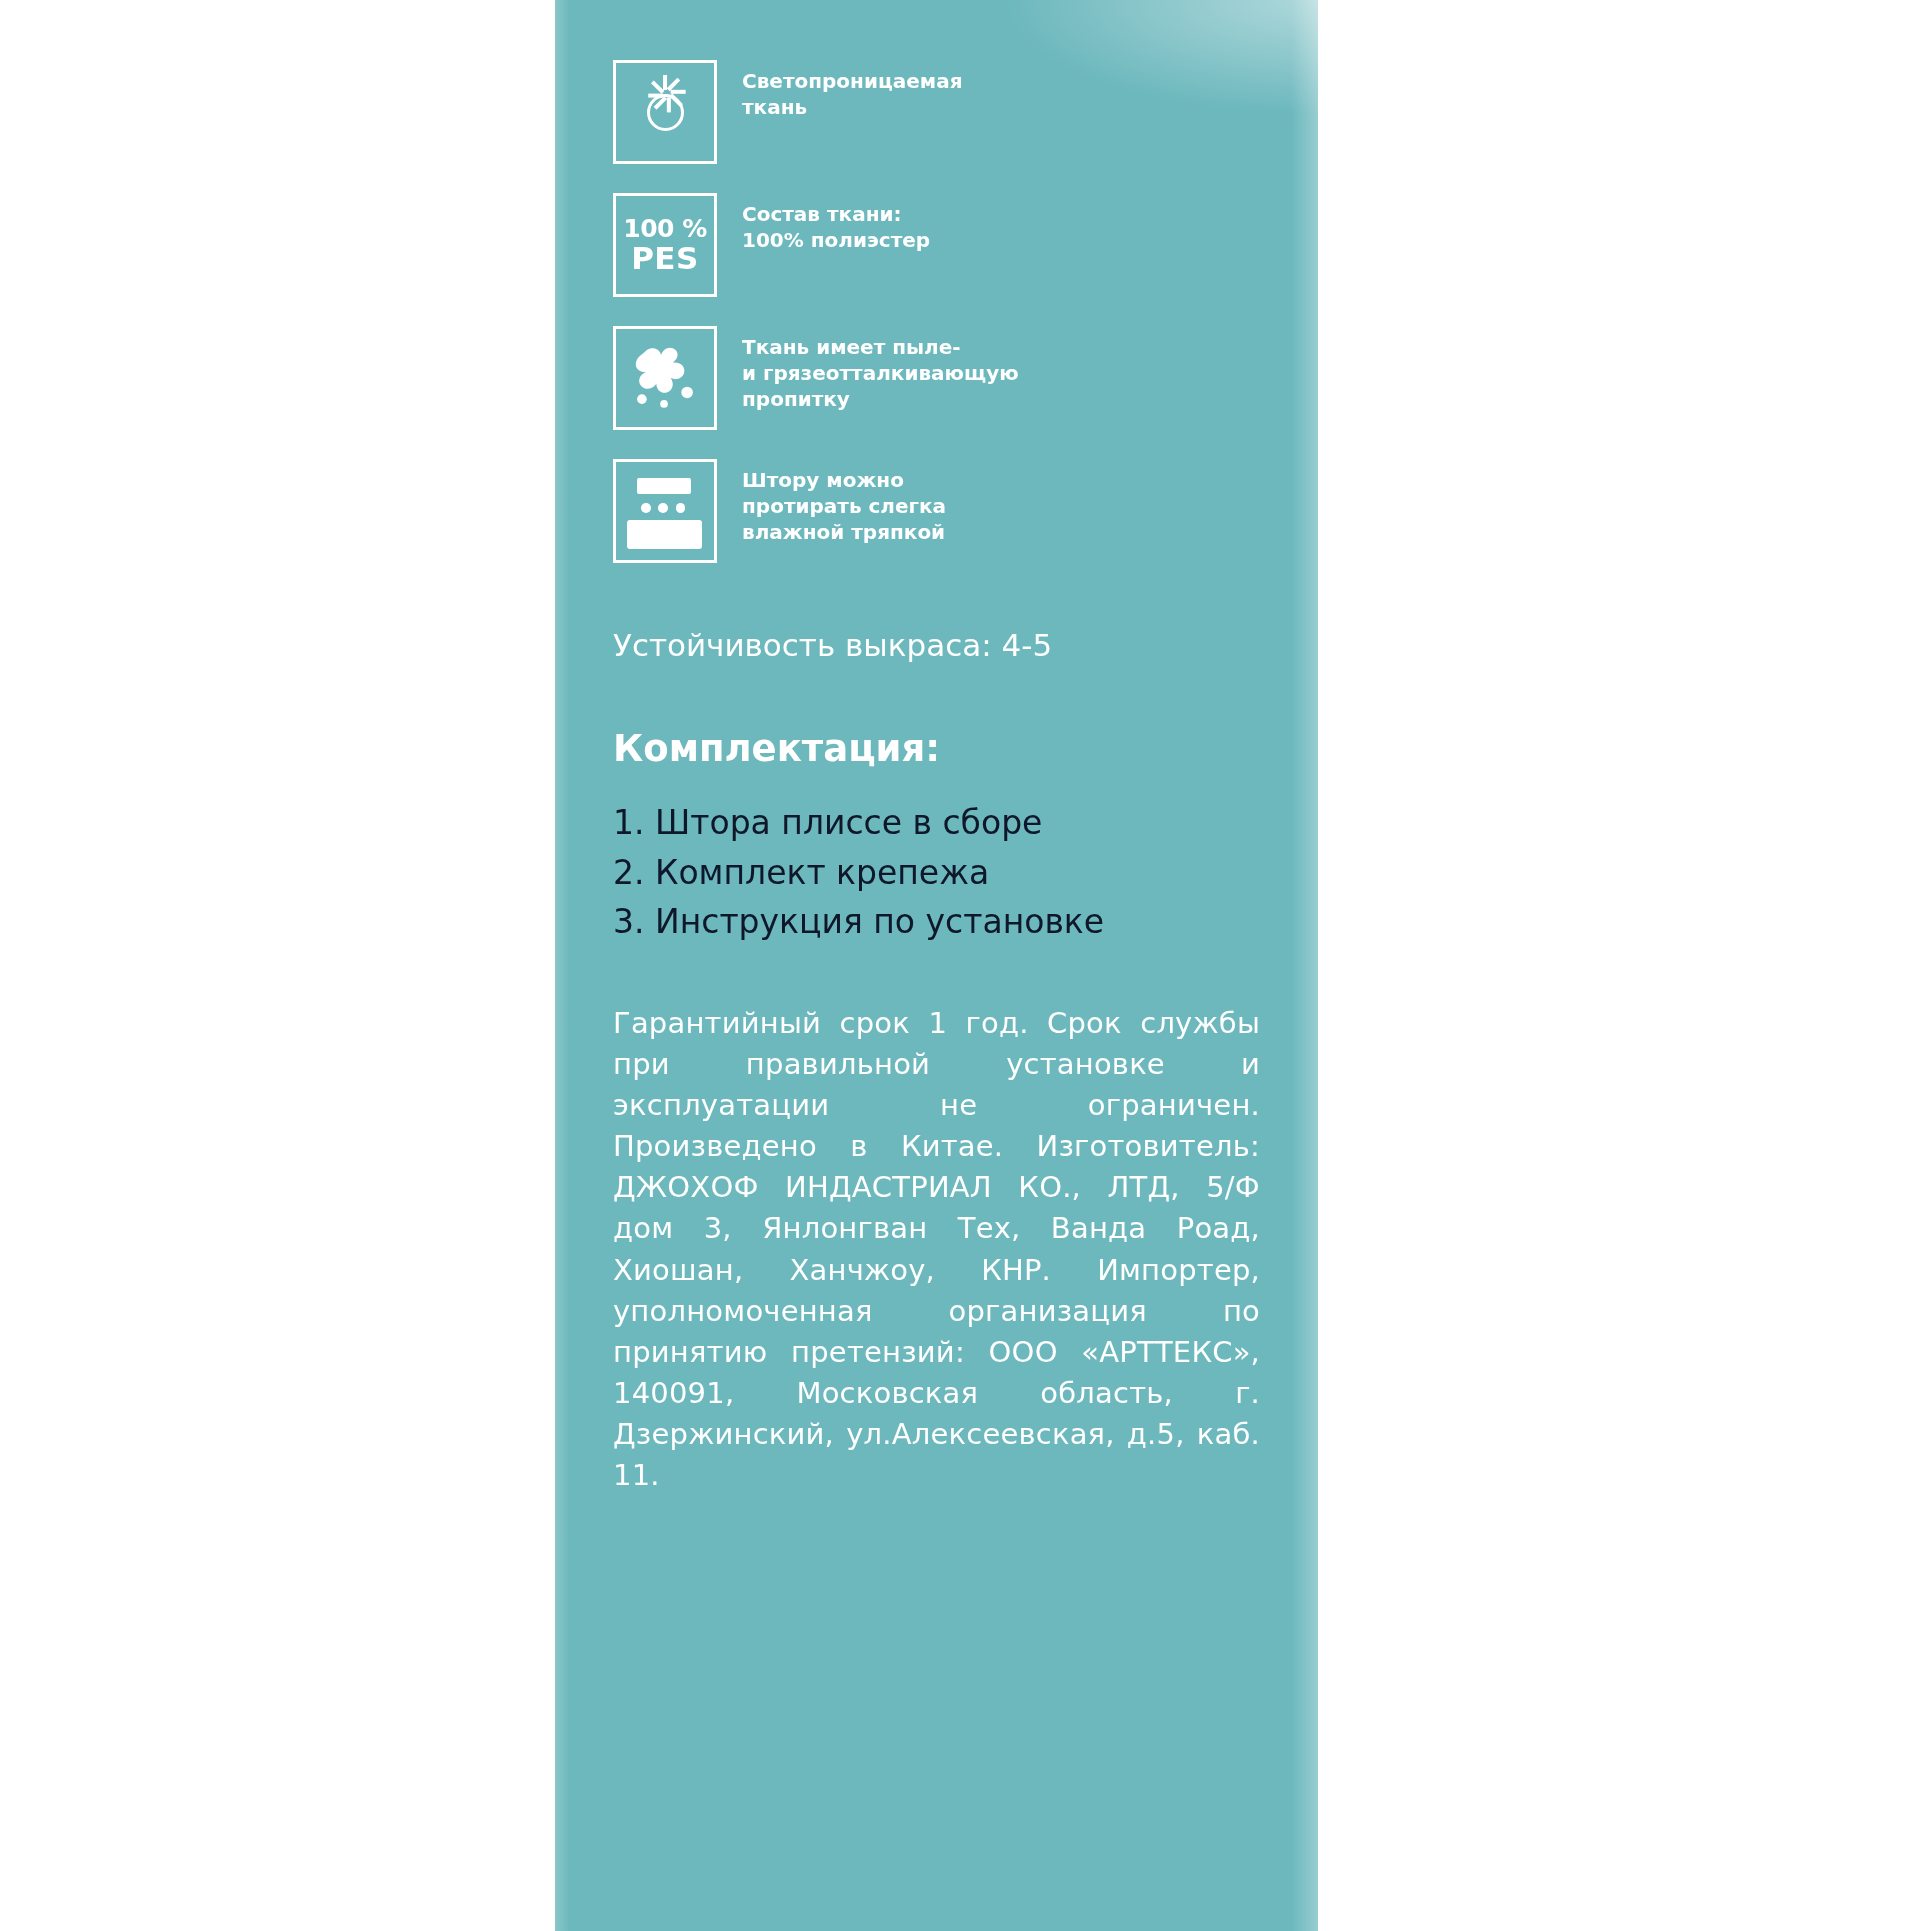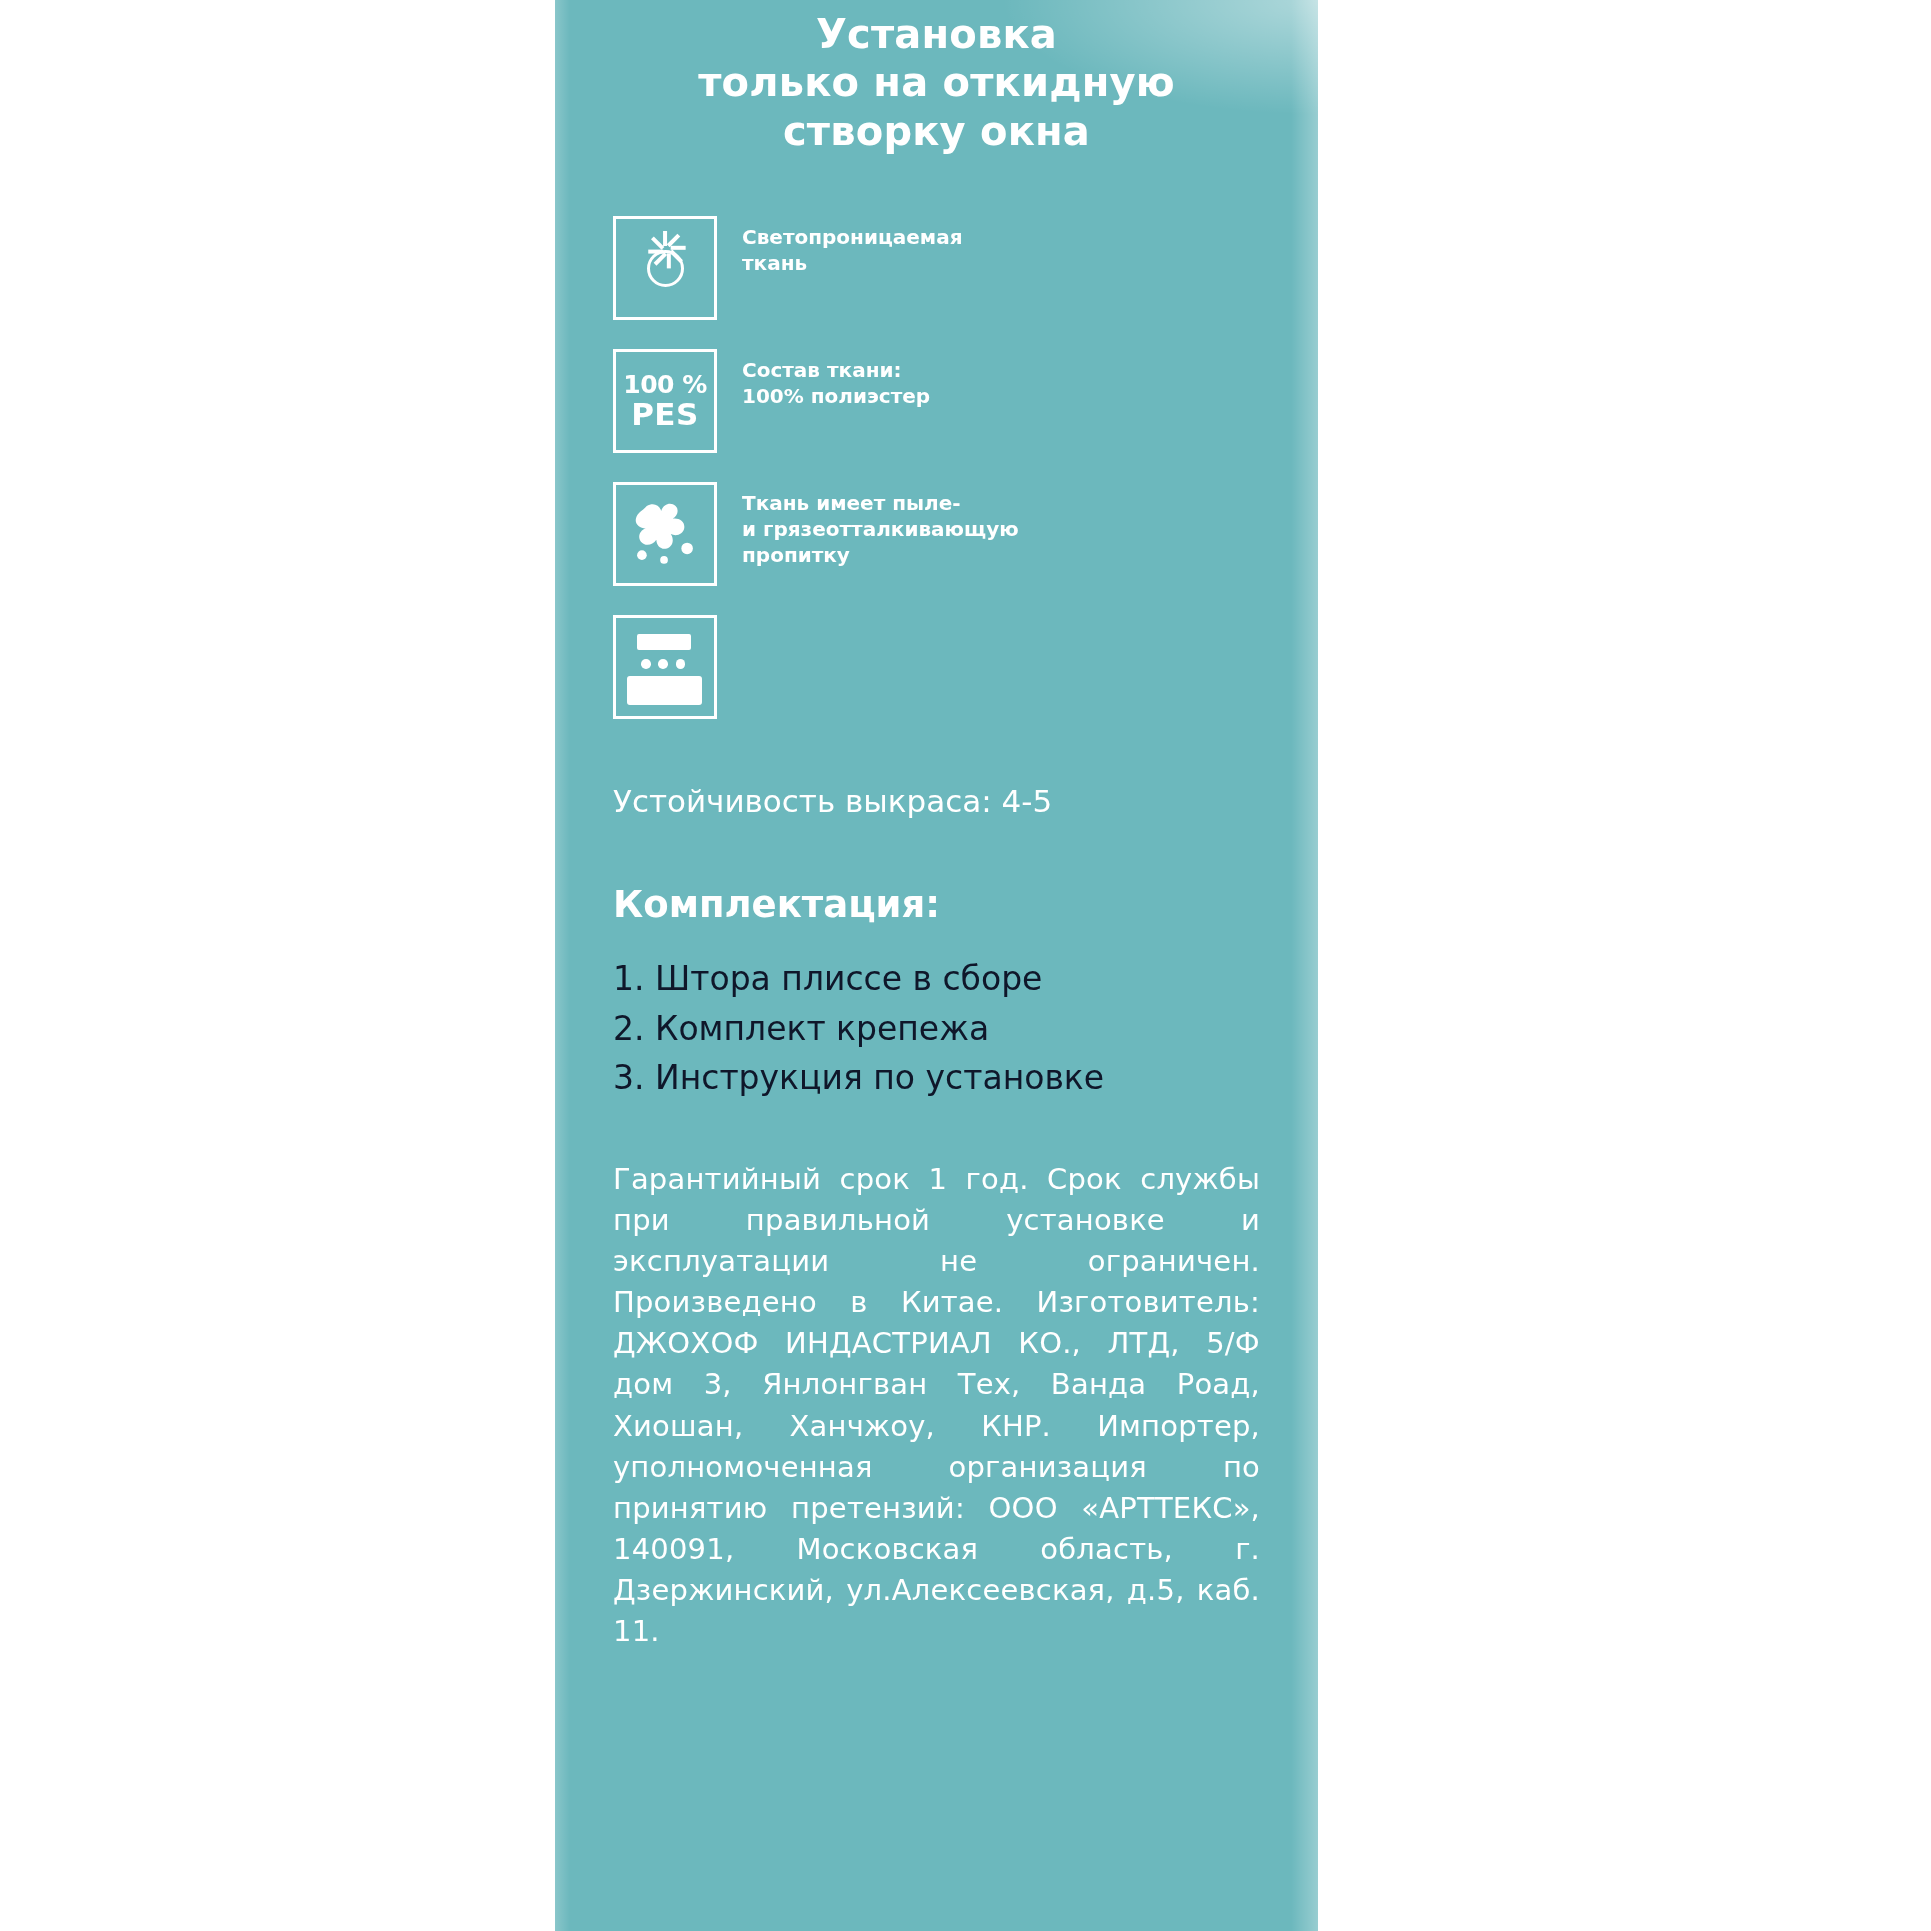--- a/index.html
+++ b/index.html
@@ -208,25 +208,20 @@
 <body>
 
 <div class="page">
   <div class="panel">
     <div class="panel-edge-left"></div>
     <div class="panel-edge-right"></div>
     <div class="panel-gloss-top"></div>
 
     <div class="content">
 
-      <div class="heading">
-        <div>Установка</div>
-        <div>только на откидную</div>
-        <div>створку окна</div>
-      </div>
 
       <div class="features">
 
         <div class="feature">
           <div class="icon-box">
             <div class="sun-core"></div>
             <div class="sun-ray" style="transform: rotate(0deg) translate(-50%, -37px);"></div>
             <div class="sun-ray" style="transform: rotate(45deg) translate(-50%, -37px);"></div>
             <div class="sun-ray" style="transform: rotate(90deg) translate(-50%, -37px);"></div>
             <div class="sun-ray" style="transform: rotate(135deg) translate(-50%, -37px);"></div>
@@ -269,20 +264,23 @@
         <div class="feature">
           <div class="icon-box">
             <div class="wipe-bar"></div>
             <div class="wipe-dots">
               <span></span>
               <span></span>
               <span></span>
             </div>
             <div class="wipe-block"></div>
           </div>
+          <div class="feature-text">Штору можно
+протирать слегка
+влажной тряпкой</div>
         </div>
 
       </div>
 
       <div class="colorfast">Устойчивость выкраса: 4-5</div>
 
       <div class="contents-title">Комплектация:</div>
       <div class="contents-list">
         <div>1. Штора плиссе в сборе</div>
         <div>2. Комплект крепежа</div>

